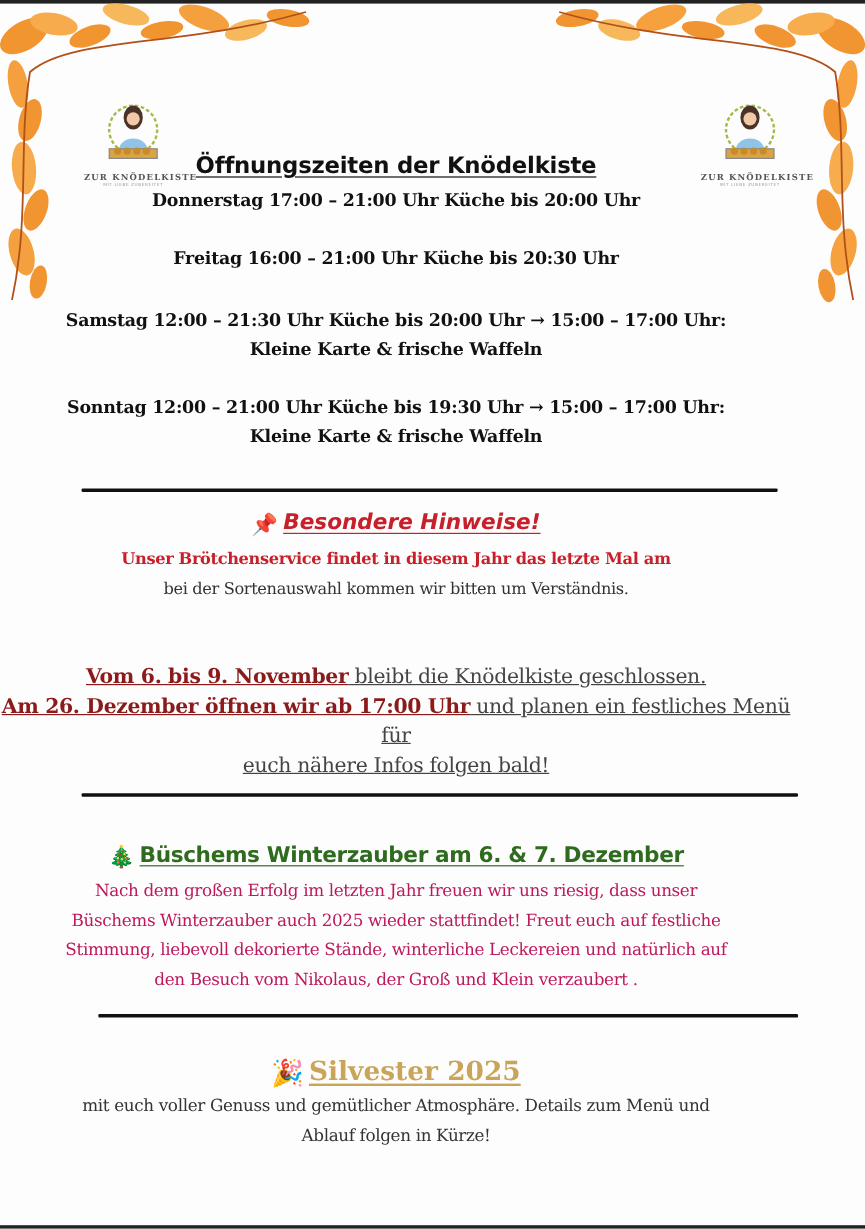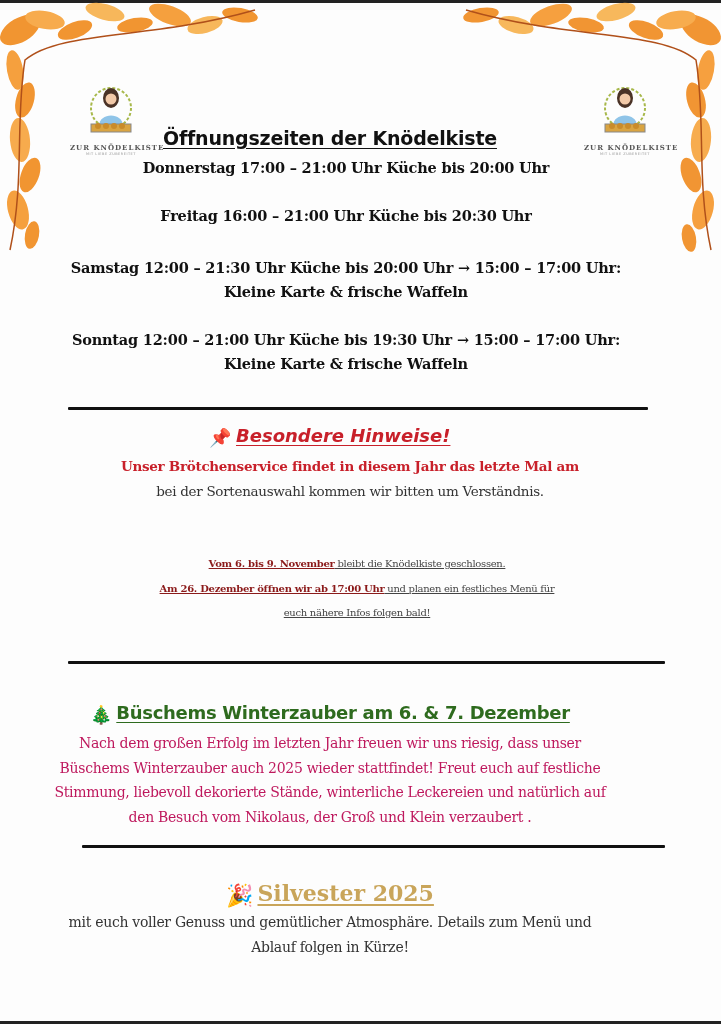--- a/index.html
+++ b/index.html
@@ -25,38 +25,38 @@
     .logo .brand { font-family: "DejaVu Serif", serif; font-size: 7px; letter-spacing: 1px; font-weight: bold; color: #555; margin-top: 1px; white-space: nowrap; }
     .logo .tag { font-family: "DejaVu Sans", sans-serif; font-size: 3.5px; color: #999; letter-spacing: 0.5px; white-space: nowrap; }
 
     .center { position: absolute; left: 0; width: 660px; text-align: center; }
 
     .title {
       top: 127px; font-family: "DejaVu Sans", sans-serif; font-weight: bold;
       font-size: 19px; text-decoration: underline; text-underline-offset: 3px; color: #111;
       letter-spacing: -0.2px;
     }
-    .hours { font-family: "DejaVu Serif", serif; font-weight: bold; font-size: 14.5px; color: #111; line-height: 24px; letter-spacing: -0.2px; margin-left: 16px; }
+    .hours { font-family: "DejaVu Serif", serif; font-weight: bold; font-size: 14.5px; color: #111; line-height: 24px; letter-spacing: -0.2px; }
     .h1 { top: 156px; }
     .h2 { top: 204px; }
     .h3 { top: 256px; }
     .h4 { top: 328px; }
 
     .divider { position: absolute; height: 3px; background: #111; border-radius: 1px; }
 
     .notice-title {
       top: 425px; font-family: "DejaVu Sans", sans-serif; font-weight: bold; font-style: italic;
       font-size: 18px; color: #c8202a; text-decoration: underline; text-underline-offset: 3px;
     }
-    .notice-body { top: 454px; font-size: 13.5px; line-height: 25px; color: #333; letter-spacing: -0.3px; padding-left: 20px; }
+    .notice-body { top: 454px; font-size: 13.5px; line-height: 25px; color: #333; letter-spacing: -0.3px; }
     .red-bold { color: #c8202a; font-weight: bold; }
     .dark-red-bold { color: #8b1a1a; font-weight: bold; text-decoration: underline; }
     .ul { text-decoration: underline; color: #444; }
 
-    .closures { top: 552px; font-size: 10px; line-height: 24.5px; letter-spacing: -0.3px; padding-left: 27px; }
+    .closures { top: 552px; font-size: 17px; line-height: 24.5px; letter-spacing: -0.3px; }
 
     .winter-title {
       top: 702px; font-family: "DejaVu Sans", sans-serif; font-weight: bold;
       font-size: 18px; color: #2e6b1e; text-decoration: underline; text-underline-offset: 3px; letter-spacing: -0.3px;
     }
     .winter-body { top: 731px; font-size: 14px; line-height: 24.5px; color: #be185d; letter-spacing: -0.3px; }
 
     .silvester-title {
       top: 880px; font-family: "DejaVu Serif", serif; font-weight: bold;
       font-size: 22px; color: #c9a55a; text-decoration: underline; text-underline-offset: 3px;

